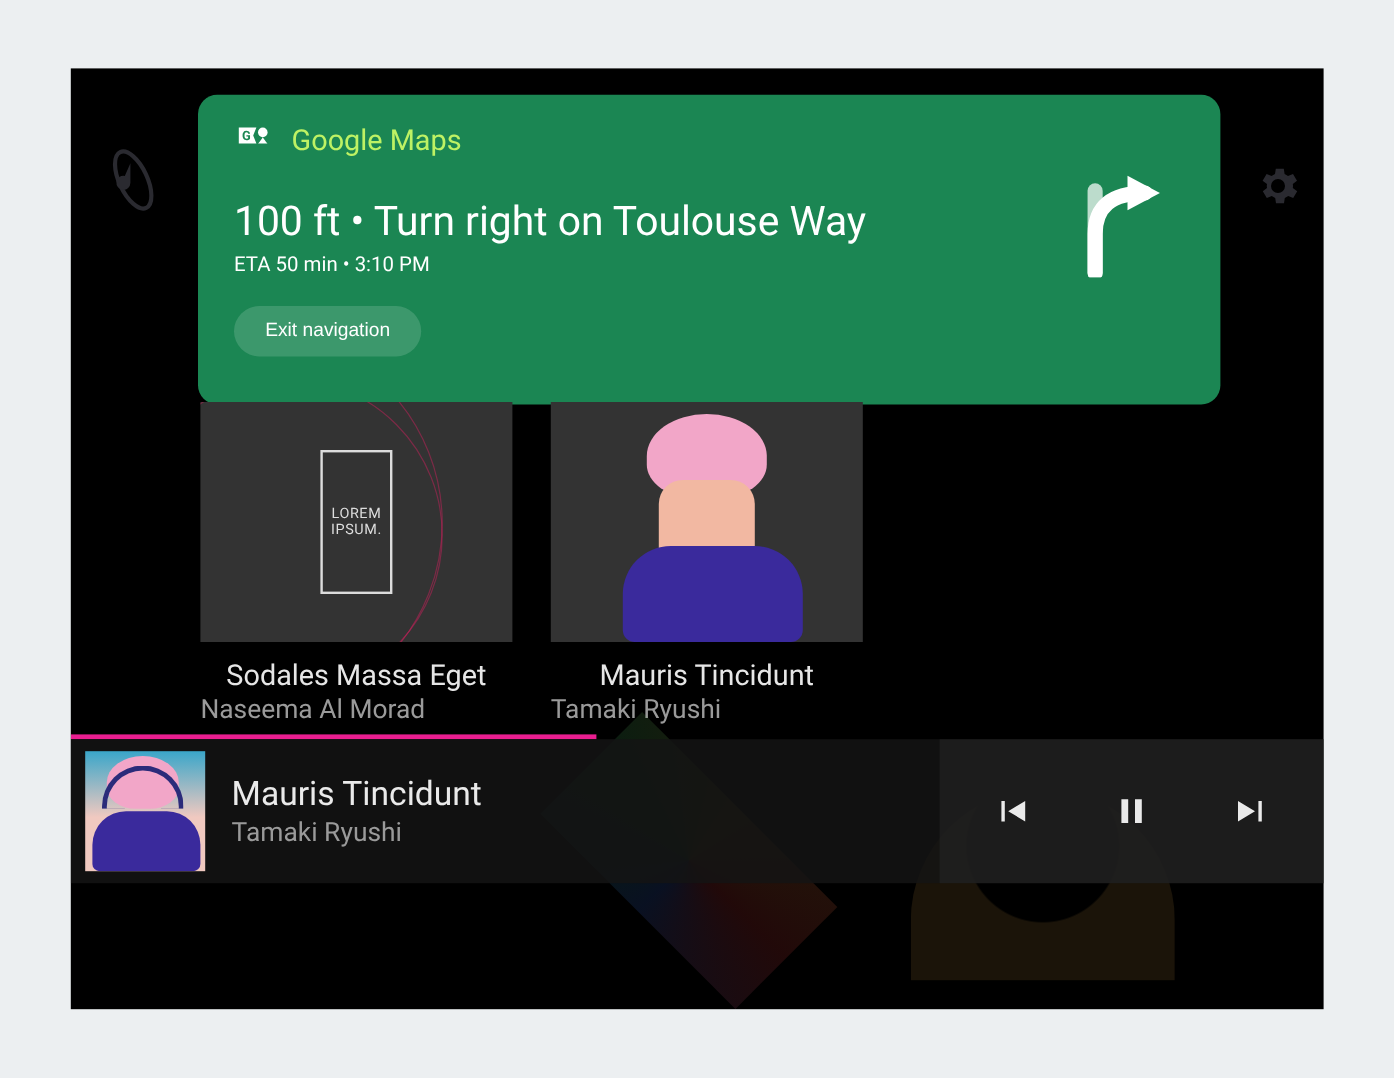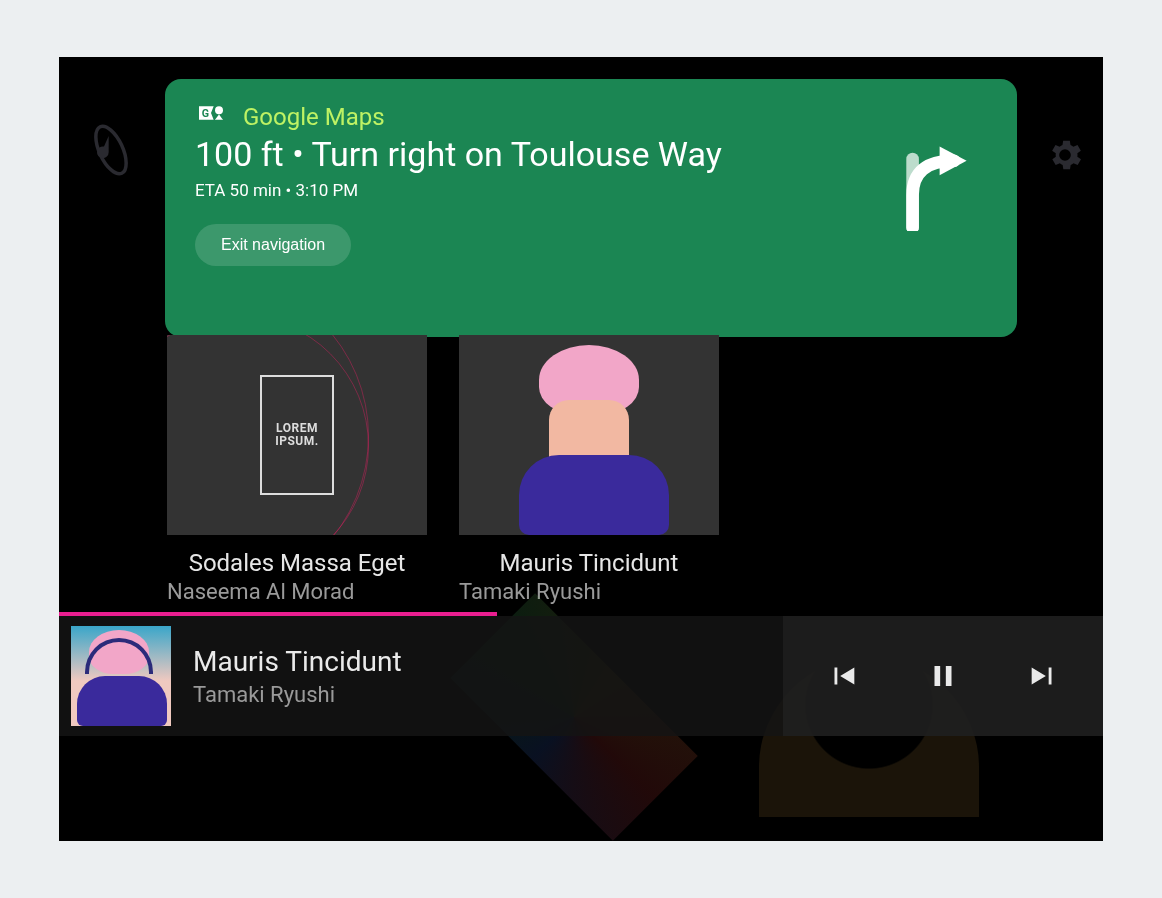--- a/index.html
+++ b/index.html
@@ -56,21 +56,21 @@
     color: #bef264;
     font-size: 24px;
   }
   .nav-card .maps-badge {
     width: 32px; height: 32px;
     display:inline-flex; align-items:center; justify-content:center;
   }
   .nav-card .instruction {
     font-size: 34px;
     font-weight: 400;
-    margin-top: 1px;
+    margin-top: 32px;
     color:#fff;
   }
   .nav-card .eta {
     font-size: 17px;
     color:#ffffff;
     margin-top: 6px;
   }
   .nav-card .exit-btn {
     display:inline-block;
     margin-top: 24px;
@@ -120,23 +120,23 @@
     margin-top: 2px;
     white-space:nowrap; overflow:hidden; text-overflow:ellipsis;
   }
 
   
   .art1 {
     background: linear-gradient(135deg,#2a1045,#60153b);
     display:flex; align-items:center; justify-content:center;
   }
   .art1 .frame {
-    width:74px; height:120px; border:2px solid #ddd;
+    width:60px; height:120px; border:2px solid #ddd;
     display:flex; align-items:center; justify-content:center;
-    color:#ddd; font-size:12px; font-weight:700; text-align:center; line-height:1.1;
+    color:#ddd; font-size:12px; font-weight:400; text-align:center; line-height:1.1;
     letter-spacing:0.5px;
   }
   .art1::before, .art1::after{
     content:""; position:absolute; border:1px solid rgba(233,30,99,0.4);
     border-radius:50%;
   }
   .art1::before{ width:320px;height:320px; left:-120px; top:-60px;}
   .art1::after{ width:260px;height:260px; left:-60px; top:-20px;}
 
   .art2 {

